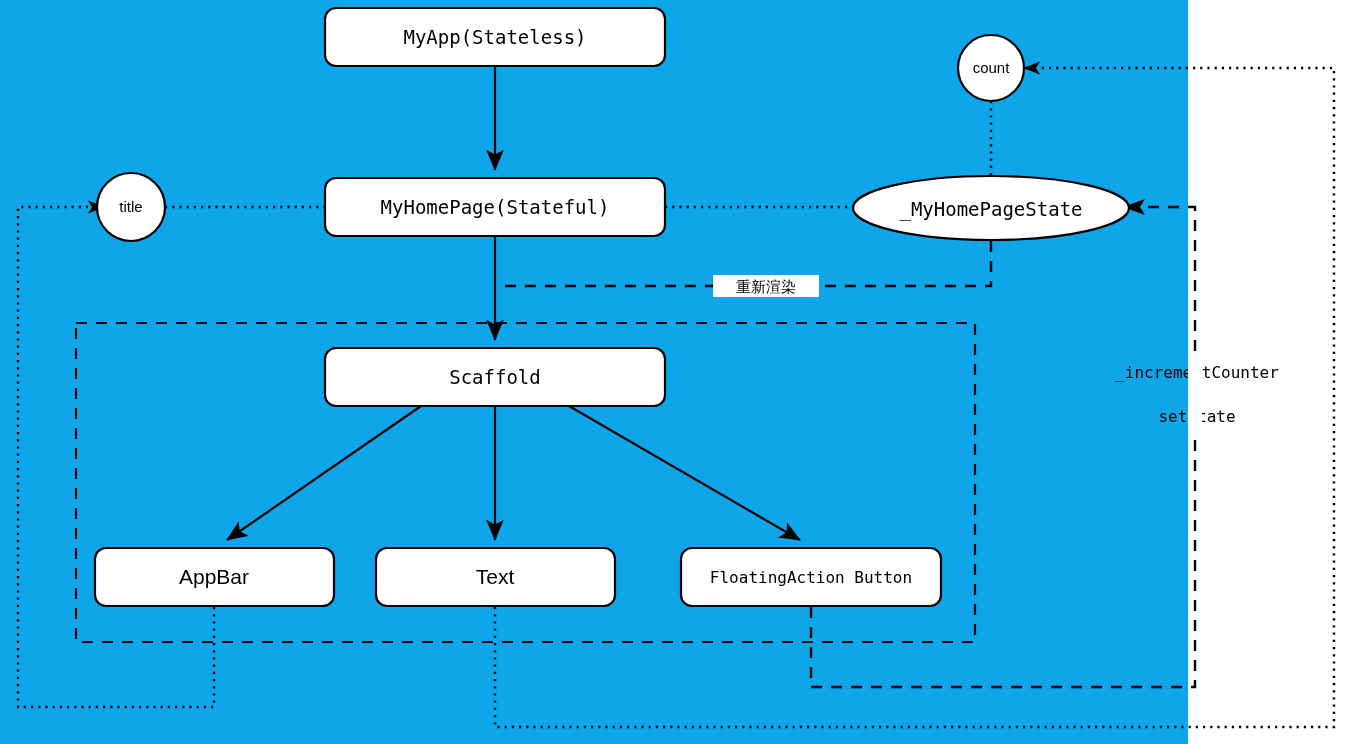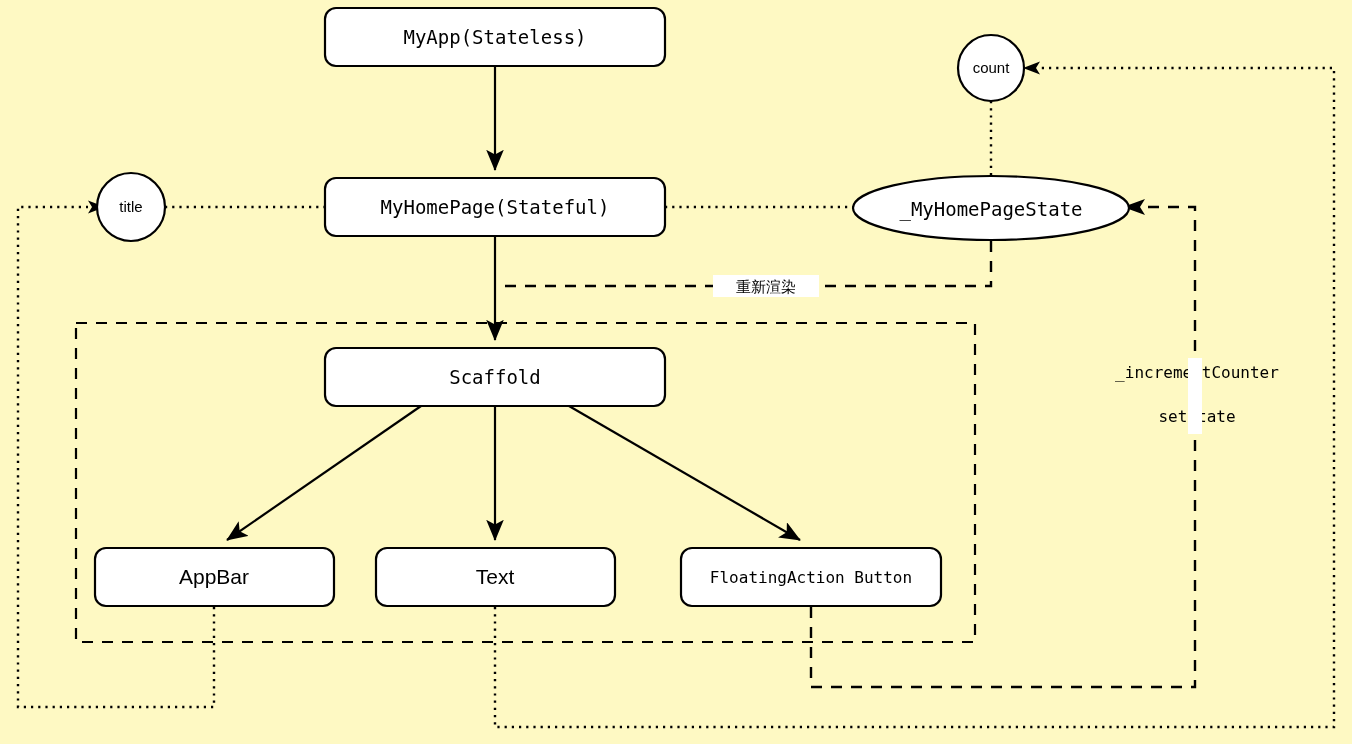--- a/index.html
+++ b/index.html
@@ -1,18 +1,18 @@
 <!DOCTYPE html>
 <html><head>
 <meta charset="utf-8">
 <style>
   html,body{margin:0;padding:0;background:#ffffff;}
   body{width:1352px;height:744px;overflow:hidden;
        font-family:"Liberation Sans",sans-serif;}
-  #stage{position:relative;width:1352px;height:744px;background:#fef9c3;}
+  #stage{position:relative;width:1188px;height:744px;background:#0ea5e9;}
   svg{position:absolute;top:0;left:0;}
   .node-rect{fill:#ffffff;stroke:#000000;stroke-width:2.2;}
   .node-shape{fill:#ffffff;stroke:#000000;stroke-width:2.2;}
   .group-box{fill:none;stroke:#000000;stroke-width:2.2;stroke-dasharray:11 9;}
   .edge-solid{fill:none;stroke:#000000;stroke-width:2.2;}
   .edge-dotted{fill:none;stroke:#000000;stroke-width:2.4;stroke-dasharray:2.2 5;stroke-linecap:butt;}
   .edge-dashed{fill:none;stroke:#000000;stroke-width:2.4;stroke-dasharray:11 9;stroke-linecap:butt;}
   .lbl-mono{font-family:"DejaVu Sans Mono","Liberation Mono",monospace;
             font-size:19px;fill:#000;text-anchor:middle;dominant-baseline:middle;}
   .lbl-mono-sm{font-family:"DejaVu Sans Mono","Liberation Mono",monospace;

